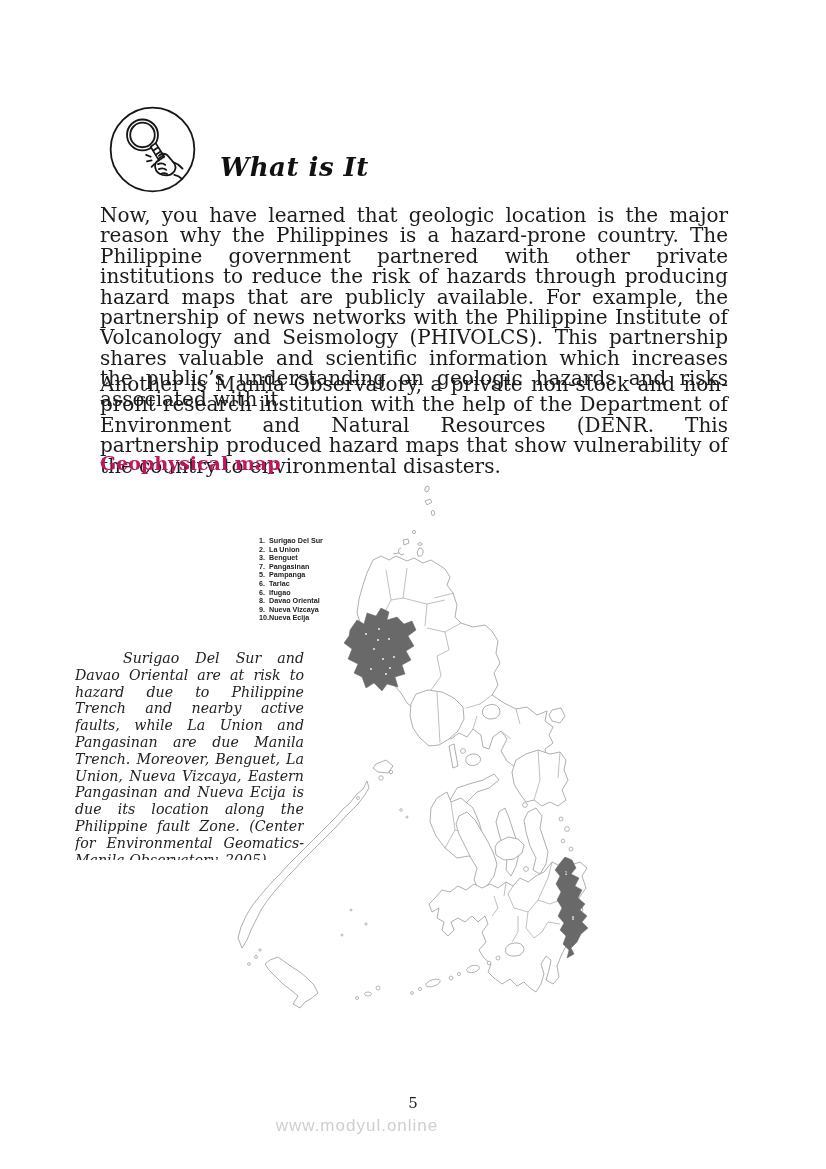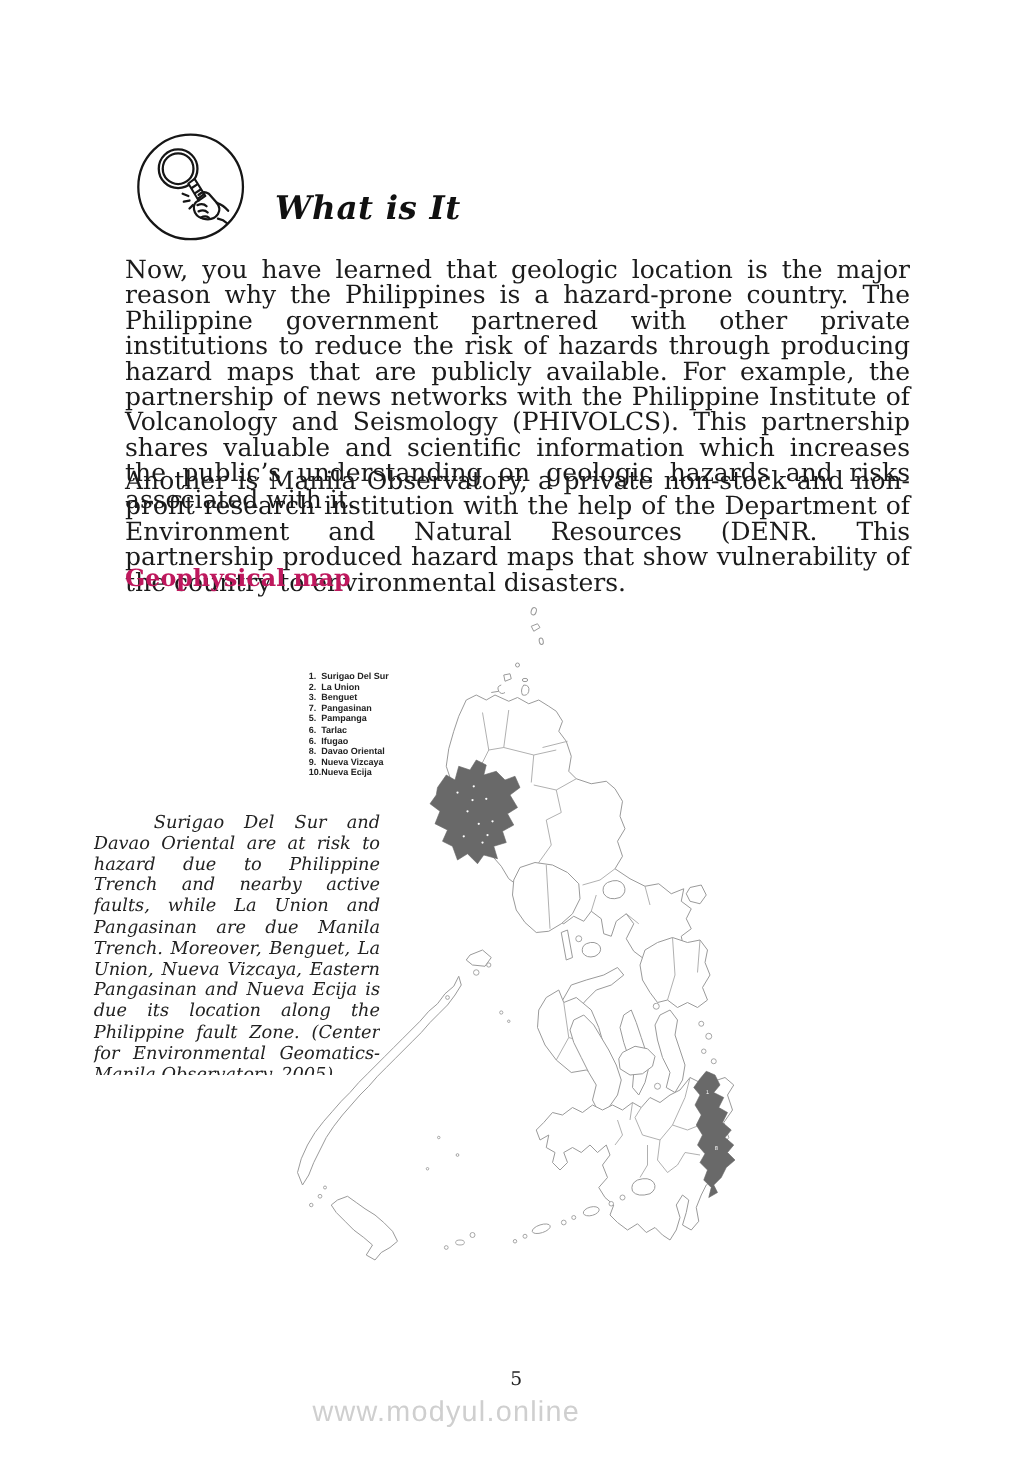--- a/index.html
+++ b/index.html
@@ -43,38 +43,38 @@
     font-family:"Liberation Sans", sans-serif;
     font-size:8px;font-weight:normal;color:#5a5a5a;
     margin-top:3px;white-space:pre;
   }
   .province-list{
     position:absolute;left:247px;top:57px;
     font-family:"Liberation Sans", sans-serif;
     font-size:7.2px;font-weight:bold;line-height:8.6px;
     color:#222;
   }
-  .province-item{white-space:pre;}
+  .province-item{white-space:pre;margin-left:12px;}
   .note{
     position:absolute;
     font-size:14.2px;font-style:italic;line-height:16.8px;
     text-align:justify;color:#222;
   }
   .note-right{left:483px;top:87px;width:228px;text-indent:49px;}
   .note-left{left:75px;top:170px;width:229px;height:210px;overflow:hidden;text-indent:48px;}
   
   .page-number{
     position:absolute;left:0;top:1094px;width:826px;
     text-align:center;font-size:15px;color:#222;
   }
   .watermark{
     position:absolute;left:0;top:1116px;width:714px;
     text-align:center;
     font-family:"Liberation Sans", sans-serif;
-    font-size:23px;color:#cfcfcf;letter-spacing:1px;
+    font-size:17px;color:#cfcfcf;letter-spacing:1px;
   }
   svg .coast{fill:#ffffff;stroke:#9a9a9a;stroke-width:.8;stroke-linejoin:round;}
   svg .bound{fill:none;stroke:#a5a5a5;stroke-width:.7;stroke-linejoin:round;}
   svg .dark{fill:#696969;stroke:#696969;stroke-width:.5;stroke-linejoin:round;}
   svg .dot{fill:#ffffff;stroke:#9a9a9a;stroke-width:.7;}
   svg .speck{fill:#ffffff;stroke:none;}
   svg .marker{fill:#ffffff;font-family:"Liberation Sans",sans-serif;font-size:4.5px;text-anchor:middle;}
   .ink{fill:none;stroke:#161616;stroke-width:2;stroke-linecap:round;stroke-linejoin:round;}
 </style>
 </head>

